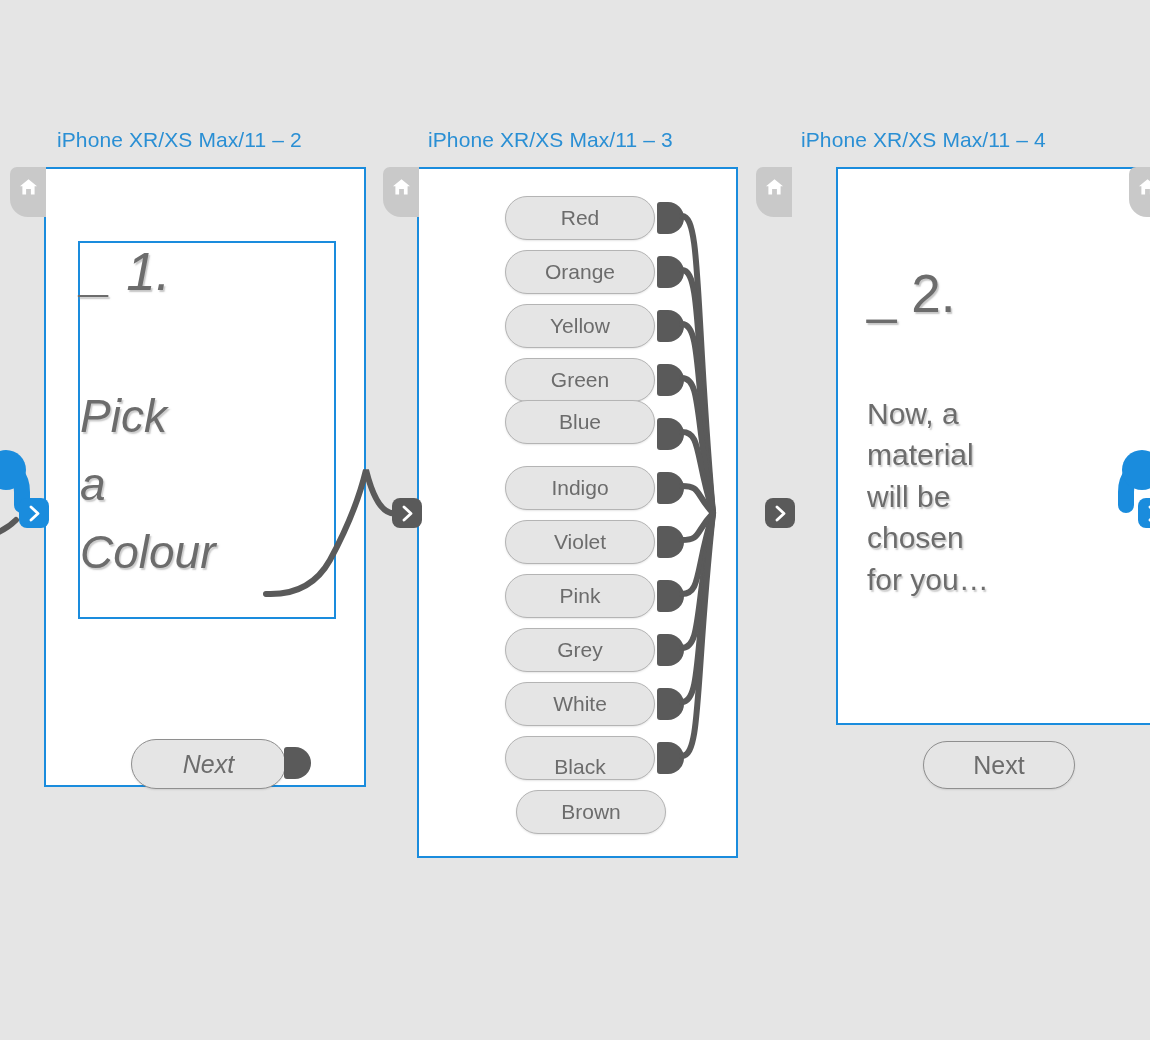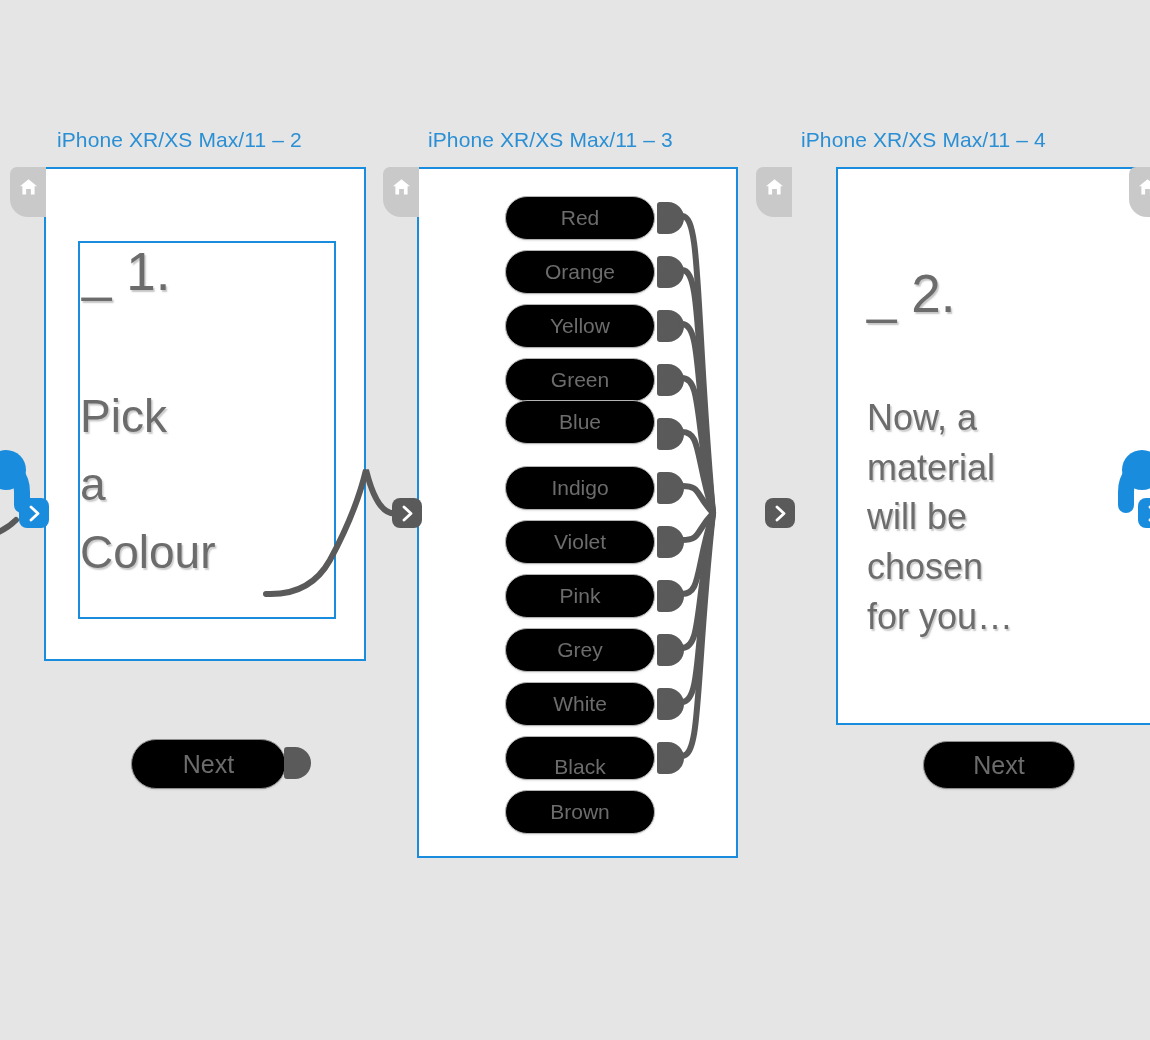--- a/index.html
+++ b/index.html
@@ -75,30 +75,30 @@
   .body-text {
     position: absolute;
     color: #6c6c6c;
     font-size: 46px;
     font-family: "Liberation Sans", sans-serif;
     line-height: 1.48;
     text-shadow: 1.5px 1.5px 1.5px rgba(150,150,150,0.5);
     white-space: pre-line;
   }
   .body-text.small {
-    font-size: 36px;
+    font-size: 30px;
     line-height: 1.38;
   }
 
   
   .pill {
     position: absolute;
     border: 1px solid #b4b4b4;
     border-radius: 999px;
-    background: #000000;
+    background: #e5e5e5;
     display: flex;
     align-items: center;
     justify-content: center;
     color: #6c6c6c;
     box-sizing: border-box;
     box-shadow: 0 1px 2px rgba(0,0,0,0.10);
   }
   .pill-label {
     font-family: "Liberation Sans", sans-serif;
     color: #6c6c6c;
@@ -168,21 +168,21 @@
 <div class="canvas">
 
   <div class="artboard-label" style="left:48px; top:128px;">iPhone XR/XS Max/11 – 2</div>
 
   <div class="home-tab" style="left:10px; top:167px;">
     <svg width="19" height="18" viewBox="0 0 19 18">
       <path d="M9.5 1.3 L18 8.3 L15.6 8.3 L15.6 16.4 L11.9 16.4 L11.9 11.0 L7.1 11.0 L7.1 16.4 L3.4 16.4 L3.4 8.3 L1 8.3 Z" fill="#ffffff"></path>
     </svg>
   </div>
 
-  <div class="artboard" style="left:44px; top:167px; width:322px; height:494px;">
+  <div class="artboard" style="left:44px; top:167px; width:322px; height:620px;font-style:italic;">
 
     <div class="text-frame" style="left:32px; top:72px; width:258px; height:378px;"></div>
 
     <div class="heading-num" style="left:36px; top:76px;">_ 1.</div>
 
     <div class="body-text" style="left:34px; top:213px; width:250px;">Pick
 a
 Colour</div>
 
     <div class="pill next-pill" style="left:85px; top:570px;">
@@ -238,21 +238,21 @@
         </div>
         <div class="handle" style="left: 238px; top: 465px;"></div>
         <div class="pill color-pill" style="left: 86px; top: 513px;">
           <span class="pill-label">White</span>
         </div>
         <div class="handle" style="left: 238px; top: 519px;"></div>
         <div class="pill color-pill" style="left: 86px; top: 567px; align-items: flex-end;">
           <span class="pill-label">Black</span>
         </div>
         <div class="handle" style="left: 238px; top: 573px;"></div>
-        <div class="pill color-pill" style="left: 86px; top: 621px; text-align: right;">
+        <div class="pill color-pill" style="left: 97px; top: 621px; text-align: right;">
           <span class="pill-label">Brown</span>
         </div>
       </div>
   </div>
 
   <div class="artboard-label" style="left:792px; top:128px;">iPhone XR/XS Max/11 – 4</div>
 
   <div class="home-tab" style="left:756px; top:167px;">
     <svg width="19" height="18" viewBox="0 0 19 18">
       <path d="M9.5 1.3 L18 8.3 L15.6 8.3 L15.6 16.4 L11.9 16.4 L11.9 11.0 L7.1 11.0 L7.1 16.4 L3.4 16.4 L3.4 8.3 L1 8.3 Z" fill="#ffffff"></path>

